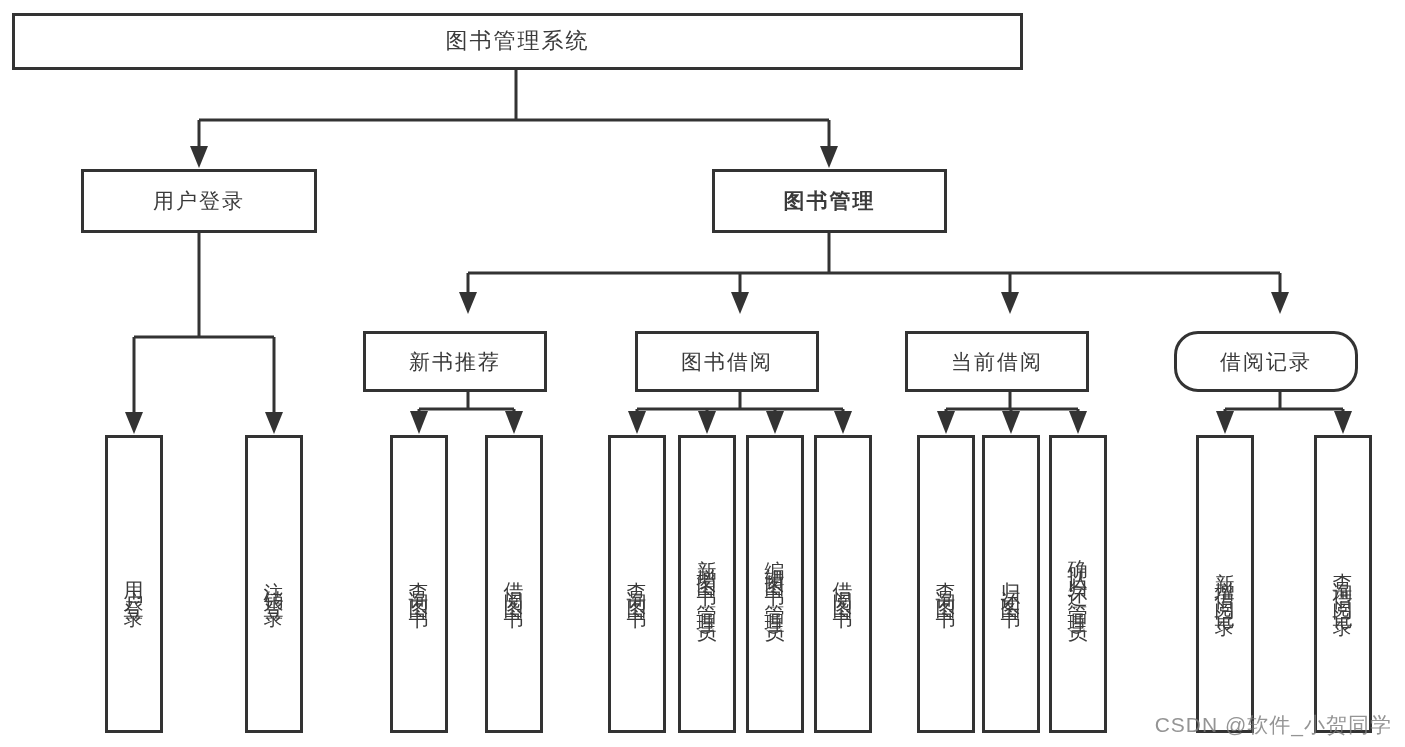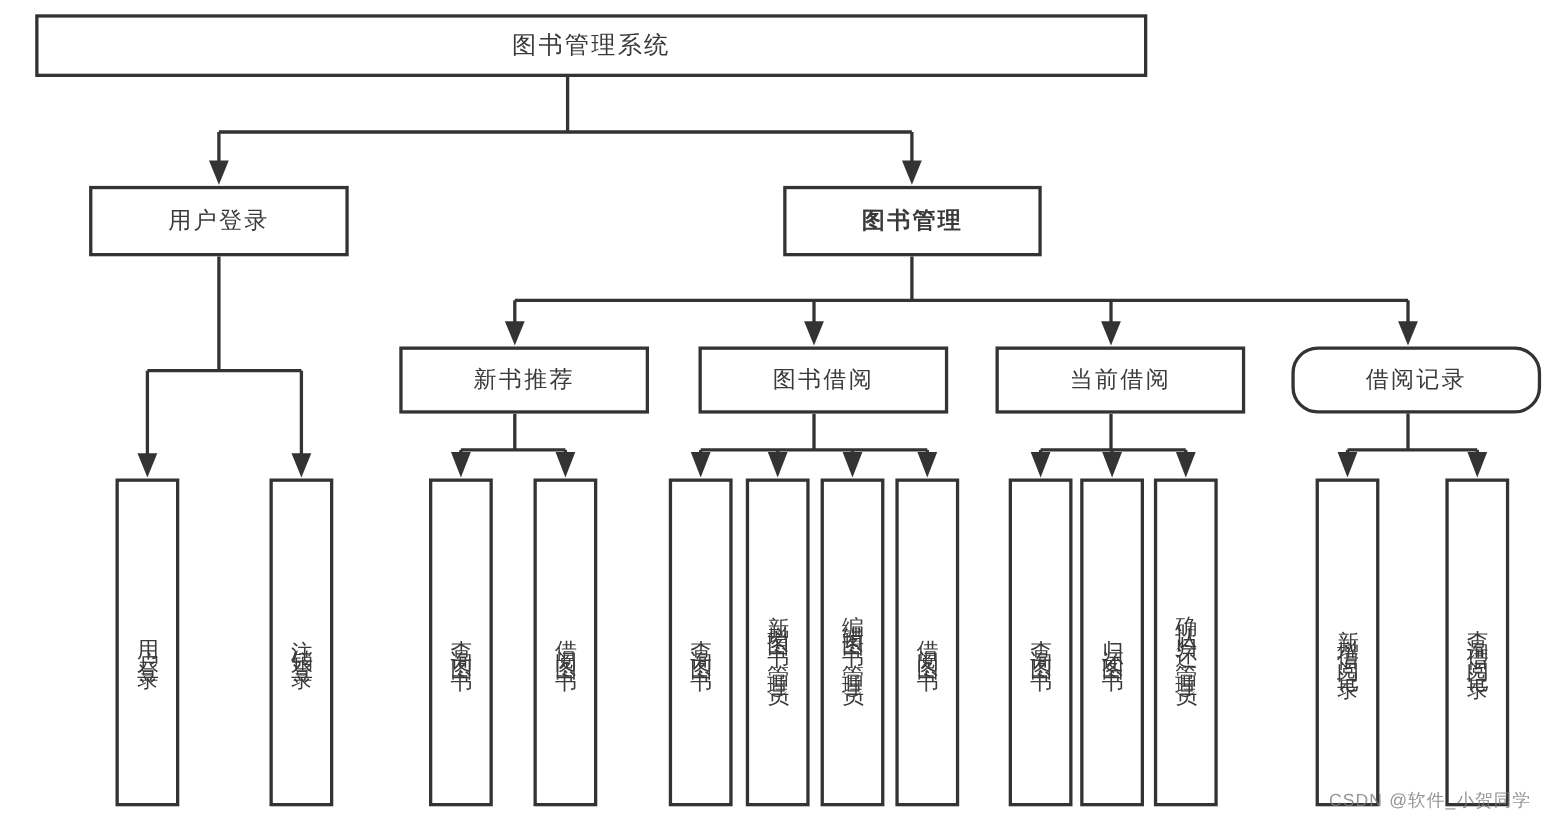--- a/index.html
+++ b/index.html
@@ -9,36 +9,36 @@
     color:#3a3a3a;
   }
   .wires{position:absolute;left:0;top:0;width:1405px;height:747px;}
   .wires path{stroke:#333333;stroke-width:3;fill:none;}
   .wires polygon{fill:#333333;stroke:none;}
   .node{
     position:absolute;box-sizing:border-box;border:3px solid #333333;background:#ffffff;
     display:flex;align-items:center;justify-content:center;text-align:center;
     font-size:21px;letter-spacing:2px;line-height:1.2;
   }
-  .root{left:12px;top:13px;width:1011px;height:57px;font-size:22px;margin-left:20px;}
+  .root{left:12px;top:13px;width:1011px;height:57px;font-size:22px;}
   .lv2-a{left:81px;top:169px;width:236px;height:64px;}
   .lv2-b{left:712px;top:169px;width:235px;height:64px;font-weight:bold;}
-  .lv3{top:315px;width:227px;height:61px;}
+  .lv3{top:331px;width:184px;height:61px;}
   .m0{left:363px;} .m1{left:635px;} .m2{left:905px;} .m3{left:1174px;border-radius:24px;}
   .leaf{top:435px;width:58px;height:298px;}
   .leaf span{
     writing-mode:vertical-rl;text-orientation:mixed;
     font-size:20px;letter-spacing:9px;line-height:1;white-space:nowrap;
   }
   .f1{left:105px;} .f2{left:245px;} .f3{left:390px;} .f4{left:485px;}
   .f5{left:608px;} .f6{left:678px;} .f7{left:746px;} .f8{left:814px;}
   .f9{left:917px;} .f10{left:982px;} .f11{left:1049px;} .f12{left:1196px;} .f13{left:1314px;}
   .watermark{
     position:absolute;right:13px;bottom:8px;z-index:5;
-    font-size:16px;letter-spacing:1px;color:rgba(125,125,125,0.82);
+    font-size:21px;letter-spacing:1px;color:rgba(125,125,125,0.82);
   }
 </style>
 </head>
 <body>
 
 <div class="canvas">
 
   <svg class="wires" viewBox="0 0 1405 747" xmlns="http://www.w3.org/2000/svg" aria-hidden="true">
 
     <path d="M516 69 L516 120 M199 120 L829 120"></path>

